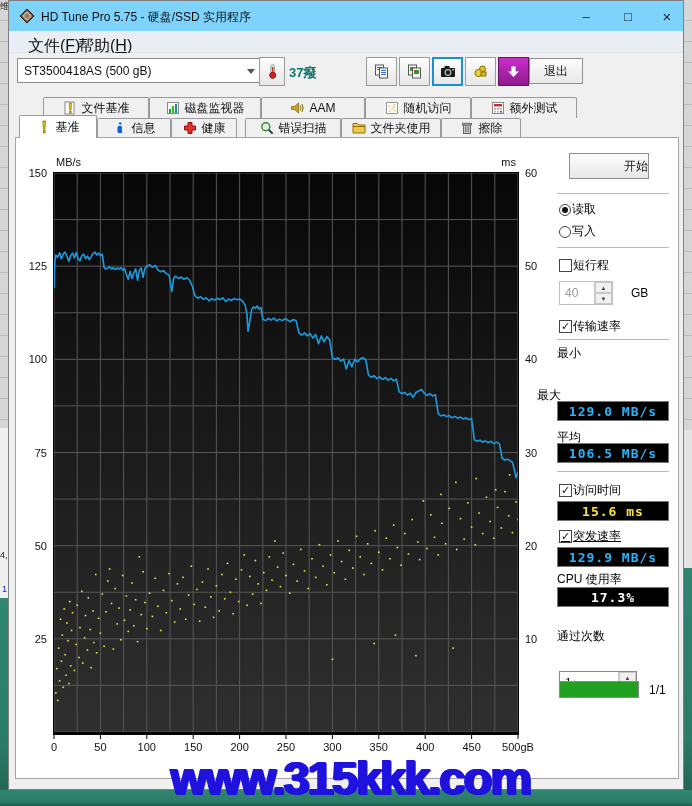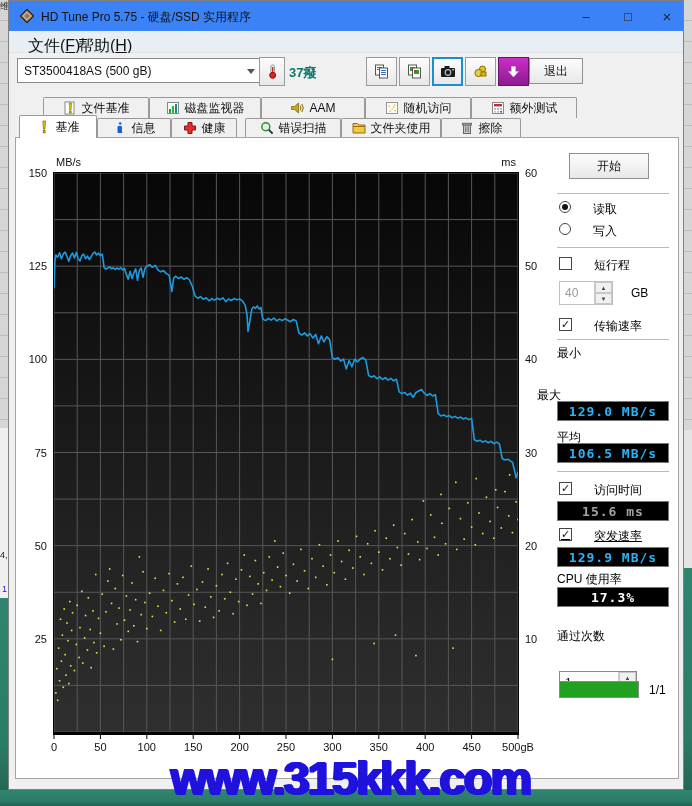--- a/index.html
+++ b/index.html
@@ -8,21 +8,21 @@
   .abs{position:absolute;}
   
   .bg-strip{background:#d6d6d6;overflow:hidden;}
   .bg-rows{position:absolute;left:0;top:0;right:0;height:430px;
     background:repeating-linear-gradient(180deg,#d6d6d6 0 20px,#bdbdbd 20px 21px);}
   .teal{background:linear-gradient(180deg,#2f8570 0%,#2b7c67 70%,#215f4f 100%);}
   .frag{position:absolute;font-size:9px;color:#222;line-height:10px;white-space:nowrap;}
   
   #app-window{left:8px;top:0;width:676px;height:790px;background:#f0f0f0;
     border:1px solid #808080;box-sizing:border-box;}
-  .titlebar{left:0;top:0;width:100%;height:30px;background:#3b82f6;}
+  .titlebar{left:0;top:0;width:100%;height:30px;background:#7dd3fc;}
   .title-text{left:32px;top:8px;font-size:12px;color:#111;}
   .win-btn{top:0;width:42px;height:30px;display:flex;align-items:center;justify-content:center;
     font-size:13px;color:#222;}
   .menubar{left:0;top:30px;width:100%;height:22px;background:#e9eef4;border-bottom:1px solid #e0e4e8;box-sizing:border-box;}
   .menu-item{top:3px;font-size:16px;color:#111;padding:2px 5px;}
   .menu-item u{text-decoration:underline;}
   .toolbar{left:0;top:52px;width:100%;height:34px;background:#f0f0f0;}
   .combo{left:8px;top:5px;width:246px;height:25px;background:#fff;border:1px solid #8a8a8a;
     box-sizing:border-box;font-size:12px;color:#111;display:flex;align-items:center;padding-left:6px;}
   .combo-caret{position:absolute;right:7px;top:10px;width:0;height:0;
@@ -47,25 +47,25 @@
   #chart-holder{left:12px;top:150px;width:525px;height:605px;z-index:2;}
   
   .sep{height:2px;border-top:1px solid #b8b8b8;border-bottom:1px solid #ffffff;width:112px;left:548px;}
   .plabel{font-size:12px;color:#000;white-space:nowrap;}
   .radio{width:12px;height:12px;border-radius:50%;border:1px solid #444;background:#fff;
     box-sizing:border-box;position:relative;display:inline-block;}
   .radio.on::after{content:"";position:absolute;left:2px;top:2px;width:6px;height:6px;border-radius:50%;background:#111;}
   .checkbox{width:13px;height:13px;border:1px solid #444;background:#fff;box-sizing:border-box;
     font:bold 11px "DejaVu Sans",sans-serif;line-height:11px;text-align:center;color:#111;display:inline-block;}
   .checkbox.checked::after{content:"\2713";}
-  .ctl-row{display:flex;align-items:flex-start;gap:22px;}
+  .ctl-row{display:flex;align-items:center;gap:1px;}
   .lcd{width:112px;height:20px;background:#000;border:1px solid #777;box-sizing:border-box;
     display:flex;align-items:center;justify-content:center;
     font:bold 13px "DejaVu Sans Mono",monospace;letter-spacing:1px;}
-  .lcd.cyan{color:#2cb2f5;}.lcd.yellow{color:#a3a3a3;}.lcd.white{color:#ffffff;}
+  .lcd.cyan{color:#2cb2f5;}.lcd.yellow{color:#fde047;}.lcd.white{color:#ffffff;}
   .spinner{background:#fff;border:1px solid #8a8a8a;box-sizing:border-box;font-size:12px;
     display:flex;align-items:center;padding-left:5px;position:relative;color:#111;}
   .spinner.disabled{color:#9a9a9a;border-color:#c0c0c0;}
   .spin-btns{position:absolute;right:0;top:0;bottom:0;width:17px;border-left:1px solid #c8c8c8;
     display:flex;flex-direction:column;}
   .spin-btns div{flex:1;background:#f0f0f0;border:1px solid #c8c8c8;box-sizing:border-box;
     font-size:6px;color:#444;display:flex;align-items:center;justify-content:center;line-height:1;}
   .progress{width:80px;height:17px;border:1px solid #8a8a8a;background:#e8e8e8;box-sizing:border-box;}
   .progress .fill{height:100%;background:#22a022;width:100%;}
   
@@ -562,21 +562,21 @@
           <text x="504" y="26" text-anchor="start" fill="#111" font-size="11px" font-family="&quot;Liberation Sans&quot;,sans-serif">60</text>
           <text x="504" y="119.16666666666664" text-anchor="start" fill="#111" font-size="11px" font-family="&quot;Liberation Sans&quot;,sans-serif">50</text>
           <text x="504" y="212.33333333333334" text-anchor="start" fill="#111" font-size="11px" font-family="&quot;Liberation Sans&quot;,sans-serif">40</text>
           <text x="504" y="305.5" text-anchor="start" fill="#111" font-size="11px" font-family="&quot;Liberation Sans&quot;,sans-serif">30</text>
           <text x="504" y="398.6666666666667" text-anchor="start" fill="#111" font-size="11px" font-family="&quot;Liberation Sans&quot;,sans-serif">20</text>
           <text x="504" y="491.83333333333337" text-anchor="start" fill="#111" font-size="11px" font-family="&quot;Liberation Sans&quot;,sans-serif">10</text>
           <text x="35" y="15" text-anchor="start" fill="#111" font-size="11px" font-family="&quot;Liberation Sans&quot;,sans-serif">MB/s</text>
           <text x="495" y="15" text-anchor="end" fill="#111" font-size="11px" font-family="&quot;Liberation Sans&quot;,sans-serif">ms</text>
         </svg></div>
 
-    <div class="abs push-btn" style="left:560px;top:152px;width:80px;height:26px;z-index:2;">
+    <div class="abs push-btn" style="left:560px;top:152px;width:80px;height:26px;z-index:2;justify-content:flex-end;">
       <span>开始</span>
     </div>
     <div class="abs sep" style="top:192px;z-index:2;"></div>
 
     <div class="abs ctl-row" style="left:550px;top:200px;z-index:2;">
       <span class="radio on"></span>
       <span class="plabel">读取</span>
     </div>
     <div class="abs ctl-row" style="left:550px;top:222px;z-index:2;">
       <span class="radio"></span>

